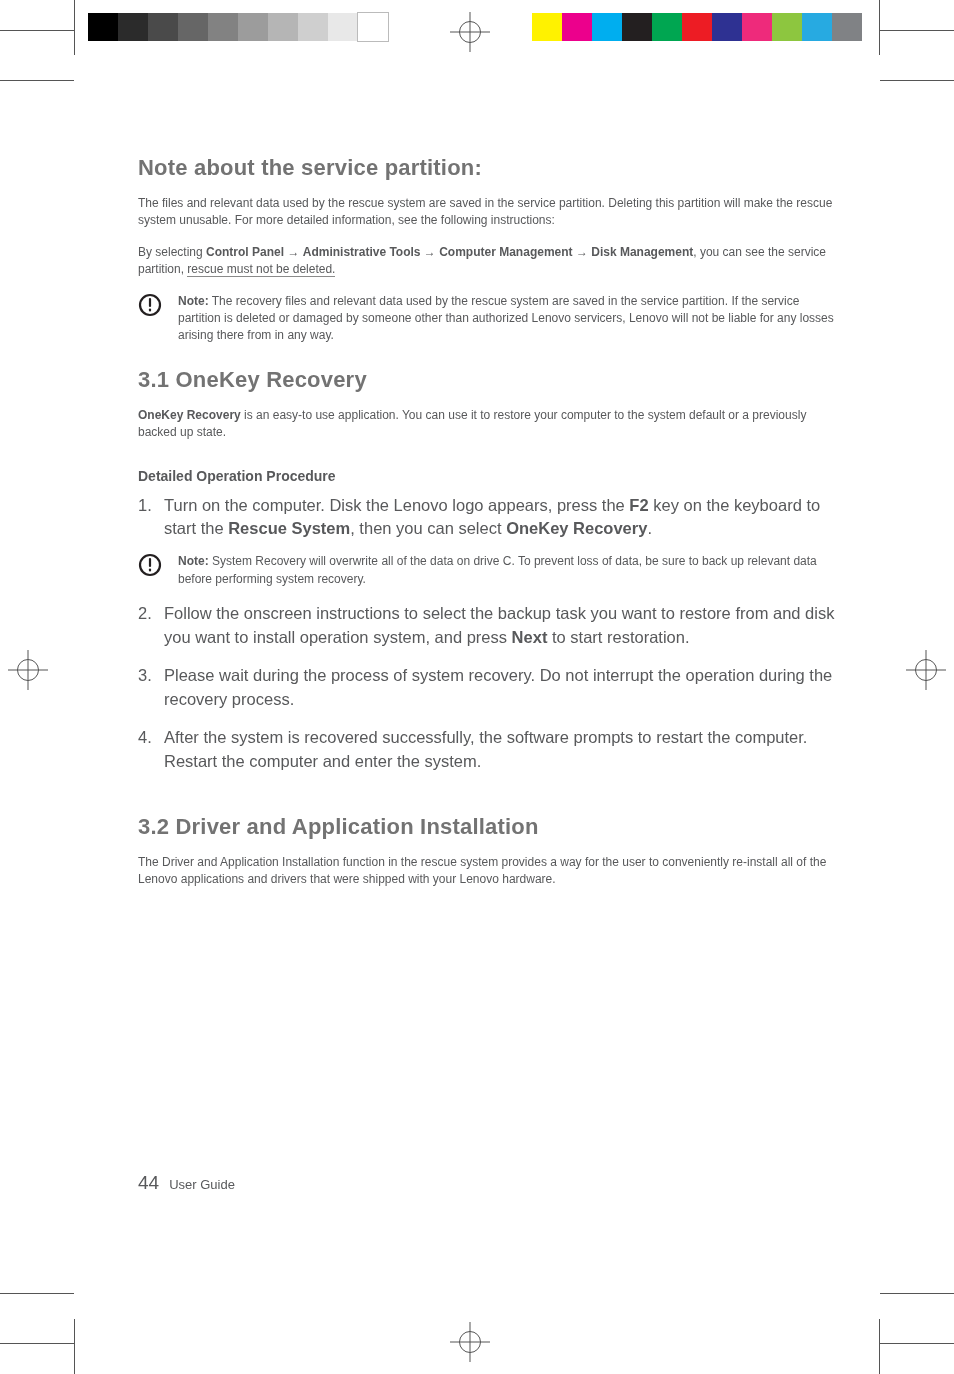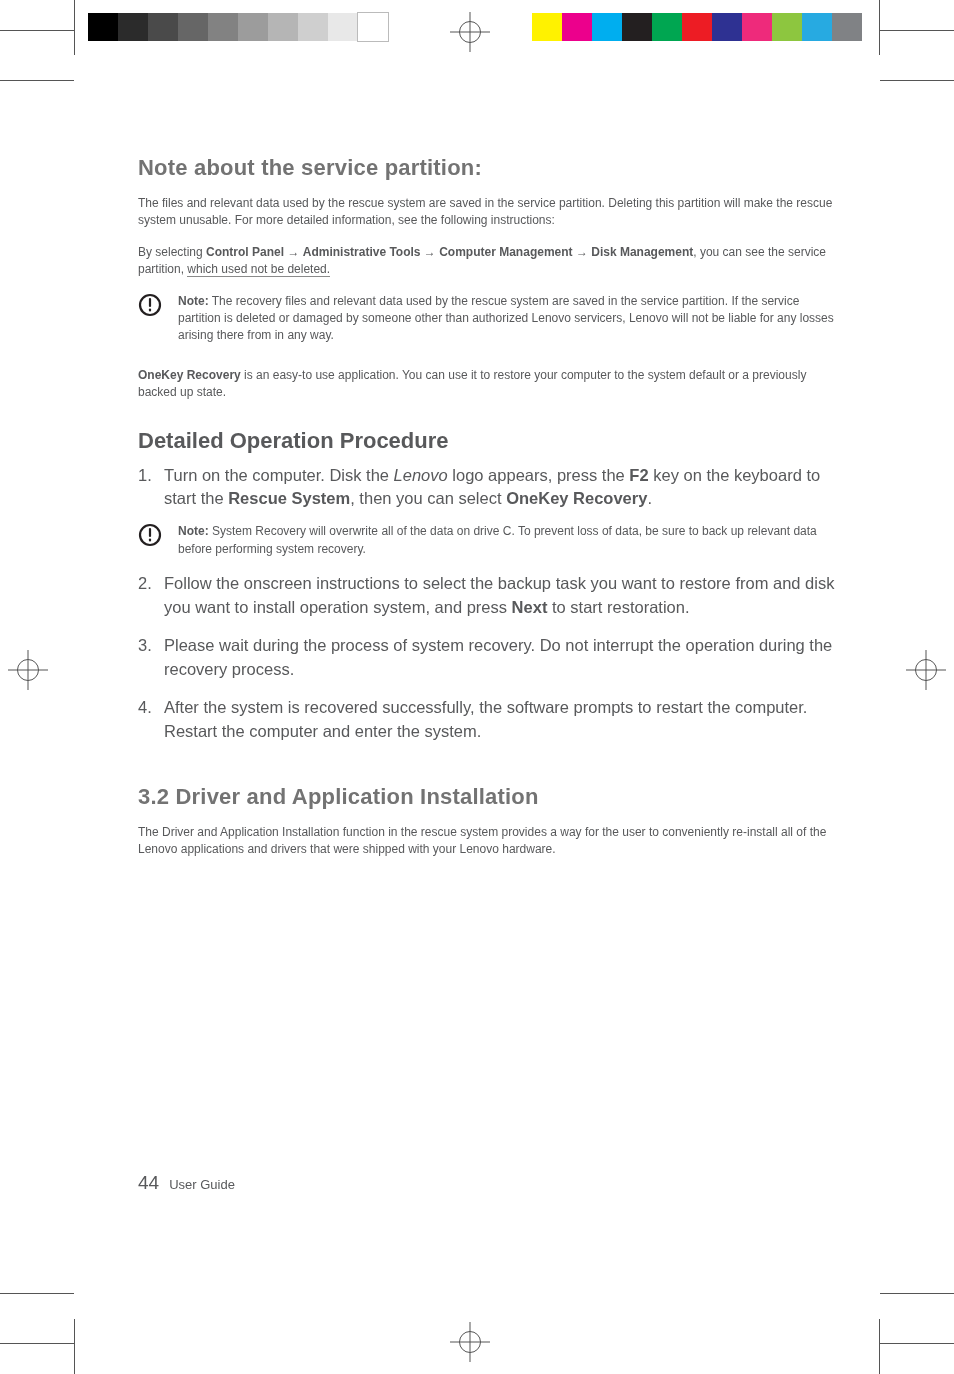--- a/index.html
+++ b/index.html
@@ -16,25 +16,25 @@
   .crosshair::after  { top: 50%; left: 0; height: 1px; width: 100%; transform: translateY(-50%); }
   .crosshair .circ { position: absolute; top: 50%; left: 50%; width: 22px; height: 22px; border: 1px solid #555; border-radius: 50%; transform: translate(-50%,-50%); }
 
   .colorbar { position: absolute; display: flex; height: 28px; }
   .colorbar span { display: block; height: 100%; }
 
   
   .page { position: absolute; left: 138px; top: 155px; width: 700px; }
 
   h2.blue { color: #737373; font-size: 22px; font-weight: 700; margin-bottom: 14px; letter-spacing: .2px; }
-  h3.sub  { color: #58595b; font-size: 22px; font-weight: 700; margin: 26px 0 10px 0; }
+  h3.sub  { color: #58595b; font-size: 14px; font-weight: 700; margin: 26px 0 10px 0; }
 
   p { font-size: 12px; line-height: 1.45; margin-bottom: 14px; }
   .bold { font-weight: 700; color: #58595b; }
-  .ital { font-style: italic; }
+  .ital { }
   .underl { border-bottom: 1px solid #8a8a8a; }
 
   .note-row { display: flex; gap: 12px; margin: 14px 0 22px 0; }
   .note-row .icon-wrap { flex: 0 0 28px; }
   .note-row p { margin: 0; }
   .alert-icon { width: 24px; height: 24px; }
   .alert-icon circle { fill: none; stroke: #231f20; stroke-width: 2.2; }
   .alert-icon line   { stroke: #231f20; stroke-width: 2.2; stroke-linecap: round; }
 
   ol.steps { list-style: none; counter-reset: step; padding-left: 0; }
@@ -104,34 +104,35 @@
     <span class="circ"></span>
   </div>
 
 <div class="page">
 
   <h2 class="blue">Note about the service partition:</h2>
 
   <p>The files and relevant data used by the rescue system are saved in the service partition. Deleting this partition will make the rescue system unusable. For more detailed information, see the following instructions:</p>
 
   <p>
-    <span>By selecting </span><span class="bold">Control Panel</span><span> → </span><span class="bold">Administrative Tools</span><span> → </span><span class="bold">Computer Management</span><span> → </span><span class="bold">Disk Management</span><span>, you can see the service partition, </span><span class="underl">which used not be deleted.</span>
+    <span>By selecting </span><span class="bold">Control Panel</span><span> → </span><span class="bold">Administrative Tools</span><span> → </span><span class="bold">Computer Management</span><span> → </span><span class="bold">Disk Management</span><span>, you can see the service partition, </span><span class="underl">rescue must not be deleted.</span>
   </p>
 
   <div class="note-row">
     <div class="icon-wrap">
       <svg class="alert-icon" viewBox="0 0 24 24">
           <circle cx="12" cy="12" r="10"></circle>
           <line x1="12" y1="6" x2="12" y2="13"></line>
           <line x1="12" y1="16.5" x2="12" y2="17.5"></line>
         </svg>
     </div>
     <p><span class="bold">Note:</span><span> The recovery files and relevant data used by the rescue system are saved in the service partition. If the service partition is deleted or damaged by someone other than authorized Lenovo servicers, Lenovo will not be liable for any losses arising there from in any way.</span></p>
   </div>
 
+  <h2 class="blue">3.1 OneKey Recovery</h2>
 
   <p>
     <span class="bold">OneKey Recovery</span><span> is an easy-to use application. You can use it to restore your computer to the system default or a previously backed up state.</span>
   </p>
 
   <h3 class="sub">Detailed Operation Procedure</h3>
 
   <ol class="steps">
     <li>
       <span>Turn on the computer. Disk the </span><span class="ital">Lenovo</span><span> logo appears, press the </span><span class="bold">F2</span><span> key on the keyboard to start the </span><span class="bold">Rescue System</span><span>, then you can select </span><span class="bold">OneKey Recovery</span><span>.</span>

